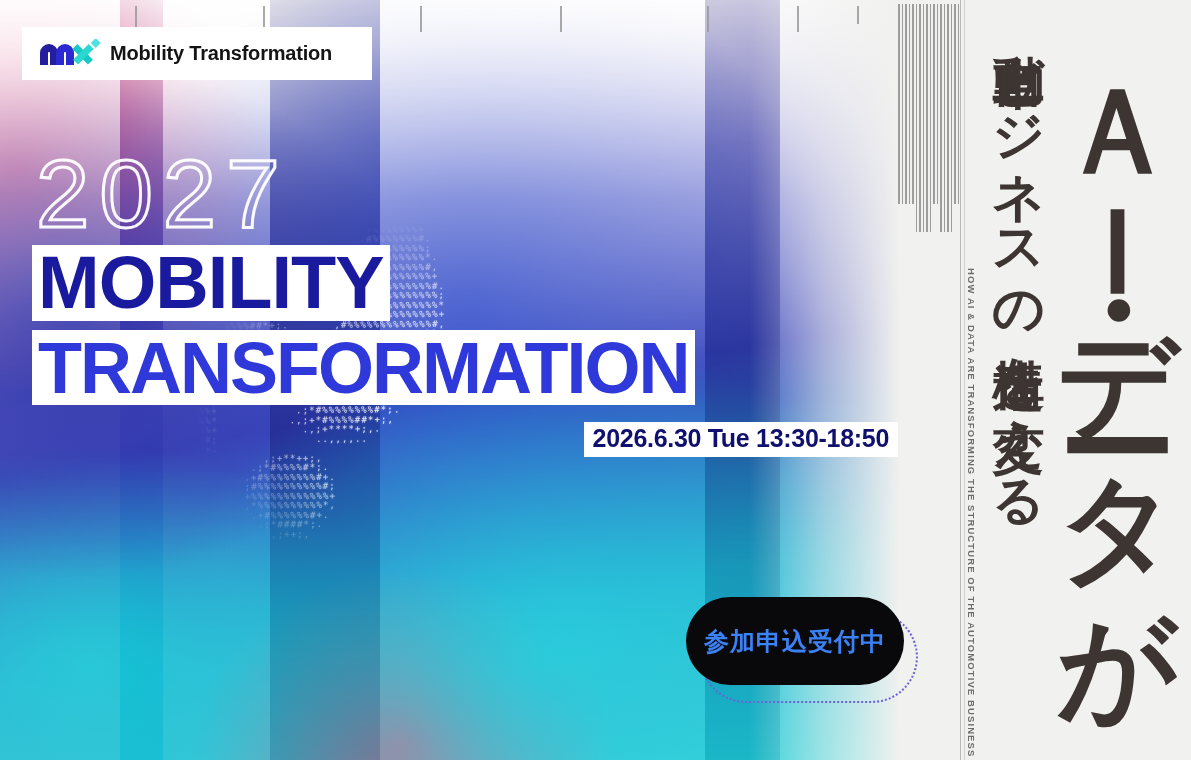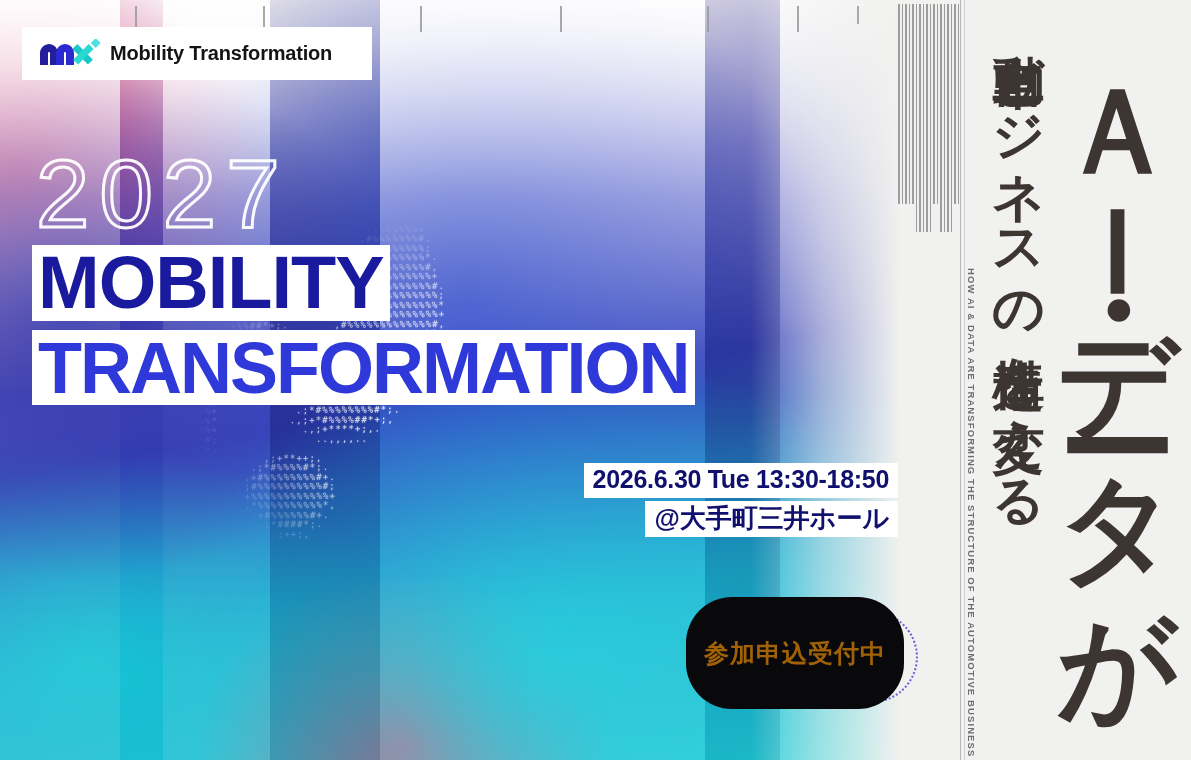--- a/index.html
+++ b/index.html
@@ -118,42 +118,41 @@
   
   .info { position: absolute; z-index: 11; right: 293px; text-align: right; }
   .info-line {
     display: inline-block;
     background: #ffffff;
     color: #10106e;
     padding: 2px 9px 3px;
     margin-bottom: 5px;
     white-space: nowrap;
     line-height: 1.18;
-    margin-top: 41px;
   }
   .info-date  { top: 422px; font-size: 25px; font-weight: bold; letter-spacing: -0.3px; }
   .info-place { top: 460px; font-size: 26px; font-weight: bold; }
   .info-cap   { top: 502px; font-size: 26px; font-weight: bold; }
   .info-fee   { top: 540px; font-size: 25px; font-weight: bold; }
 
   
   .cta-wrap { position: absolute; left: 686px; top: 597px; z-index: 11; }
   .cta-ghost {
     position: absolute; left: 14px; top: 14px;
     width: 218px; height: 92px;
     border: 2px dotted #6b63d6;
     border-radius: 46px;
     background: transparent;
   }
   .cta {
     position: relative;
-    width: 218px; height: 112px;
+    width: 218px; height: 88px;
     background: #09090c;
     border-radius: 46px;
-    color: #a16207;
+    color: #3b82f6;
     font-size: 25px; font-weight: bold;
     letter-spacing: 1px;
     display: flex; align-items: center; justify-content: center;
     cursor: pointer;
   }
 
   
   .barcode { position: absolute; left: 898px; top: 4px; width: 62px; height: 228px; }
   .bar { position: absolute; top: 0; background: #9d9d9d; }
   .barcode .bar.short { height: 200px; }
@@ -290,23 +289,20 @@
     <span class="txt">TRANSFORMATION</span>
   </div>
 
   <div class="band band-mobility">
     <span class="txt">MOBILITY</span>
   </div>
 
   <div class="info info-date">
     <span class="info-line">2026.6.30 Tue 13:30-18:50</span>
   </div>
-  <div class="info info-place">
-    <span class="info-line">@大手町三井ホール</span>
-  </div>
 
   <div class="cta-wrap">
     <div class="cta-ghost"></div>
     <div class="cta">参加申込受付中</div>
   </div>
 
   <div class="barcode">
     <div class="bar short" style="left:0px;width:2px;"></div>
     <div class="bar short" style="left:4px;width:1px;"></div>
     <div class="bar short" style="left:7px;width:2px;"></div>

